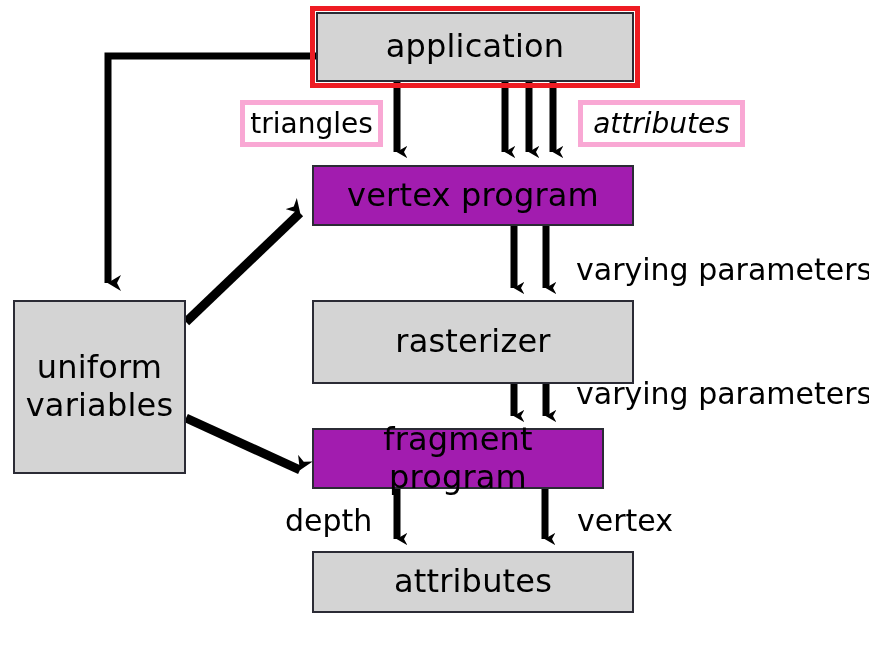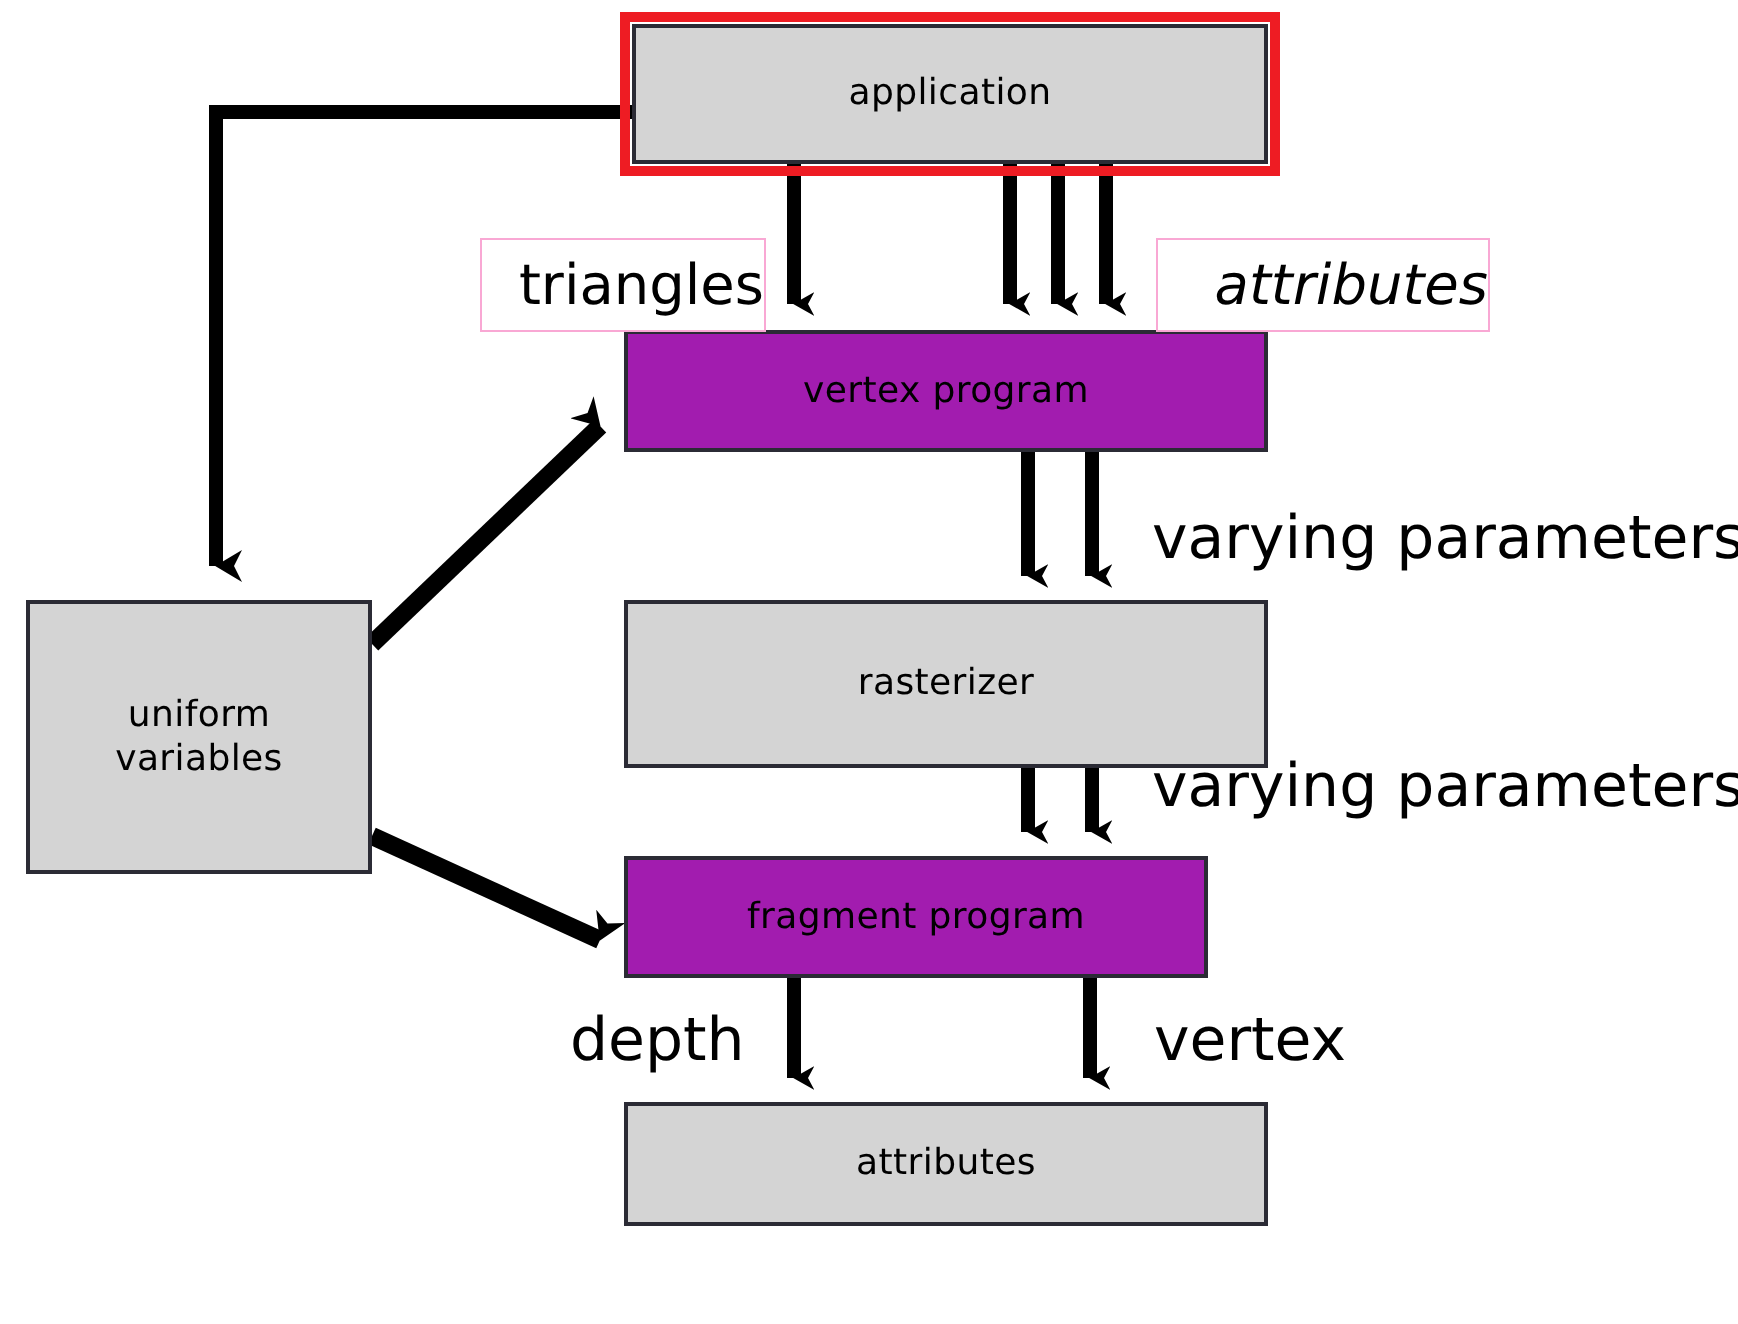--- a/index.html
+++ b/index.html
@@ -26,21 +26,21 @@
   }
   .node {
     position: absolute;
     box-sizing: border-box;
     border: 2px solid #2b2b35;
     display: flex;
     align-items: center;
     justify-content: center;
     text-align: center;
     color: #000000;
-    font-size: 18px;
+    font-size: 32px;
     line-height: 1.18;
     letter-spacing: 0.2px;
     z-index: 3;
   }
   .node.gray   { background: #d4d4d4; }
   .node.purple { background: #a21caf; }
 
   .edge-label {
     position: absolute;
     color: #000000;
@@ -52,30 +52,29 @@
     position: absolute;
     box-sizing: border-box;
     border: 5px solid #ee1c23;
     background: transparent;
     z-index: 5;
     pointer-events: none;
   }
   .hl-label {
     position: absolute;
     box-sizing: border-box;
-    border: 1px solid #f9a8d4;
+    border: 5px solid #f9a8d4;
     background: #ffffff;
     color: #000000;
     font-size: 28px;
     display: flex;
     align-items: center;
-    justify-content: flex-end;
+    justify-content: center;
     z-index: 6;
     white-space: nowrap;
-    margin-top: 19px;
   }
 </style>
 </head>
 <body>
 
 <div id="canvas">
 
   <svg id="wires" viewBox="0 0 869 662" width="869" height="662" xmlns="http://www.w3.org/2000/svg">
     <defs>
       <marker id="ah" viewBox="0 0 12 11" refX="6" refY="10.2" markerWidth="12" markerHeight="11" markerUnits="userSpaceOnUse" orient="auto">
@@ -140,21 +139,21 @@
   </div>
 
   <div class="node purple" style="left:312px; top:428px; width:292px; height:61px;">
     <span>fragment program</span>
   </div>
 
   <div class="node gray" style="left:312px; top:551px; width:322px; height:62px;">
     <span>attributes</span>
   </div>
 
-  <div class="node gray" style="left:13px; top:300px; width:173px; height:137px; flex-direction:column;">
+  <div class="node gray" style="left:13px; top:300px; width:173px; height:174px; flex-direction:column;">
     <span>uniform</span>
     <span>variables</span>
   </div>
 
   <div class="hl-box" style="left:310px; top:6px; width:330px; height:82px;"></div>
 
   <div class="hl-label" style="left:240px; top:100px; width:143px; height:47px;">
     <span>triangles</span>
   </div>
 

